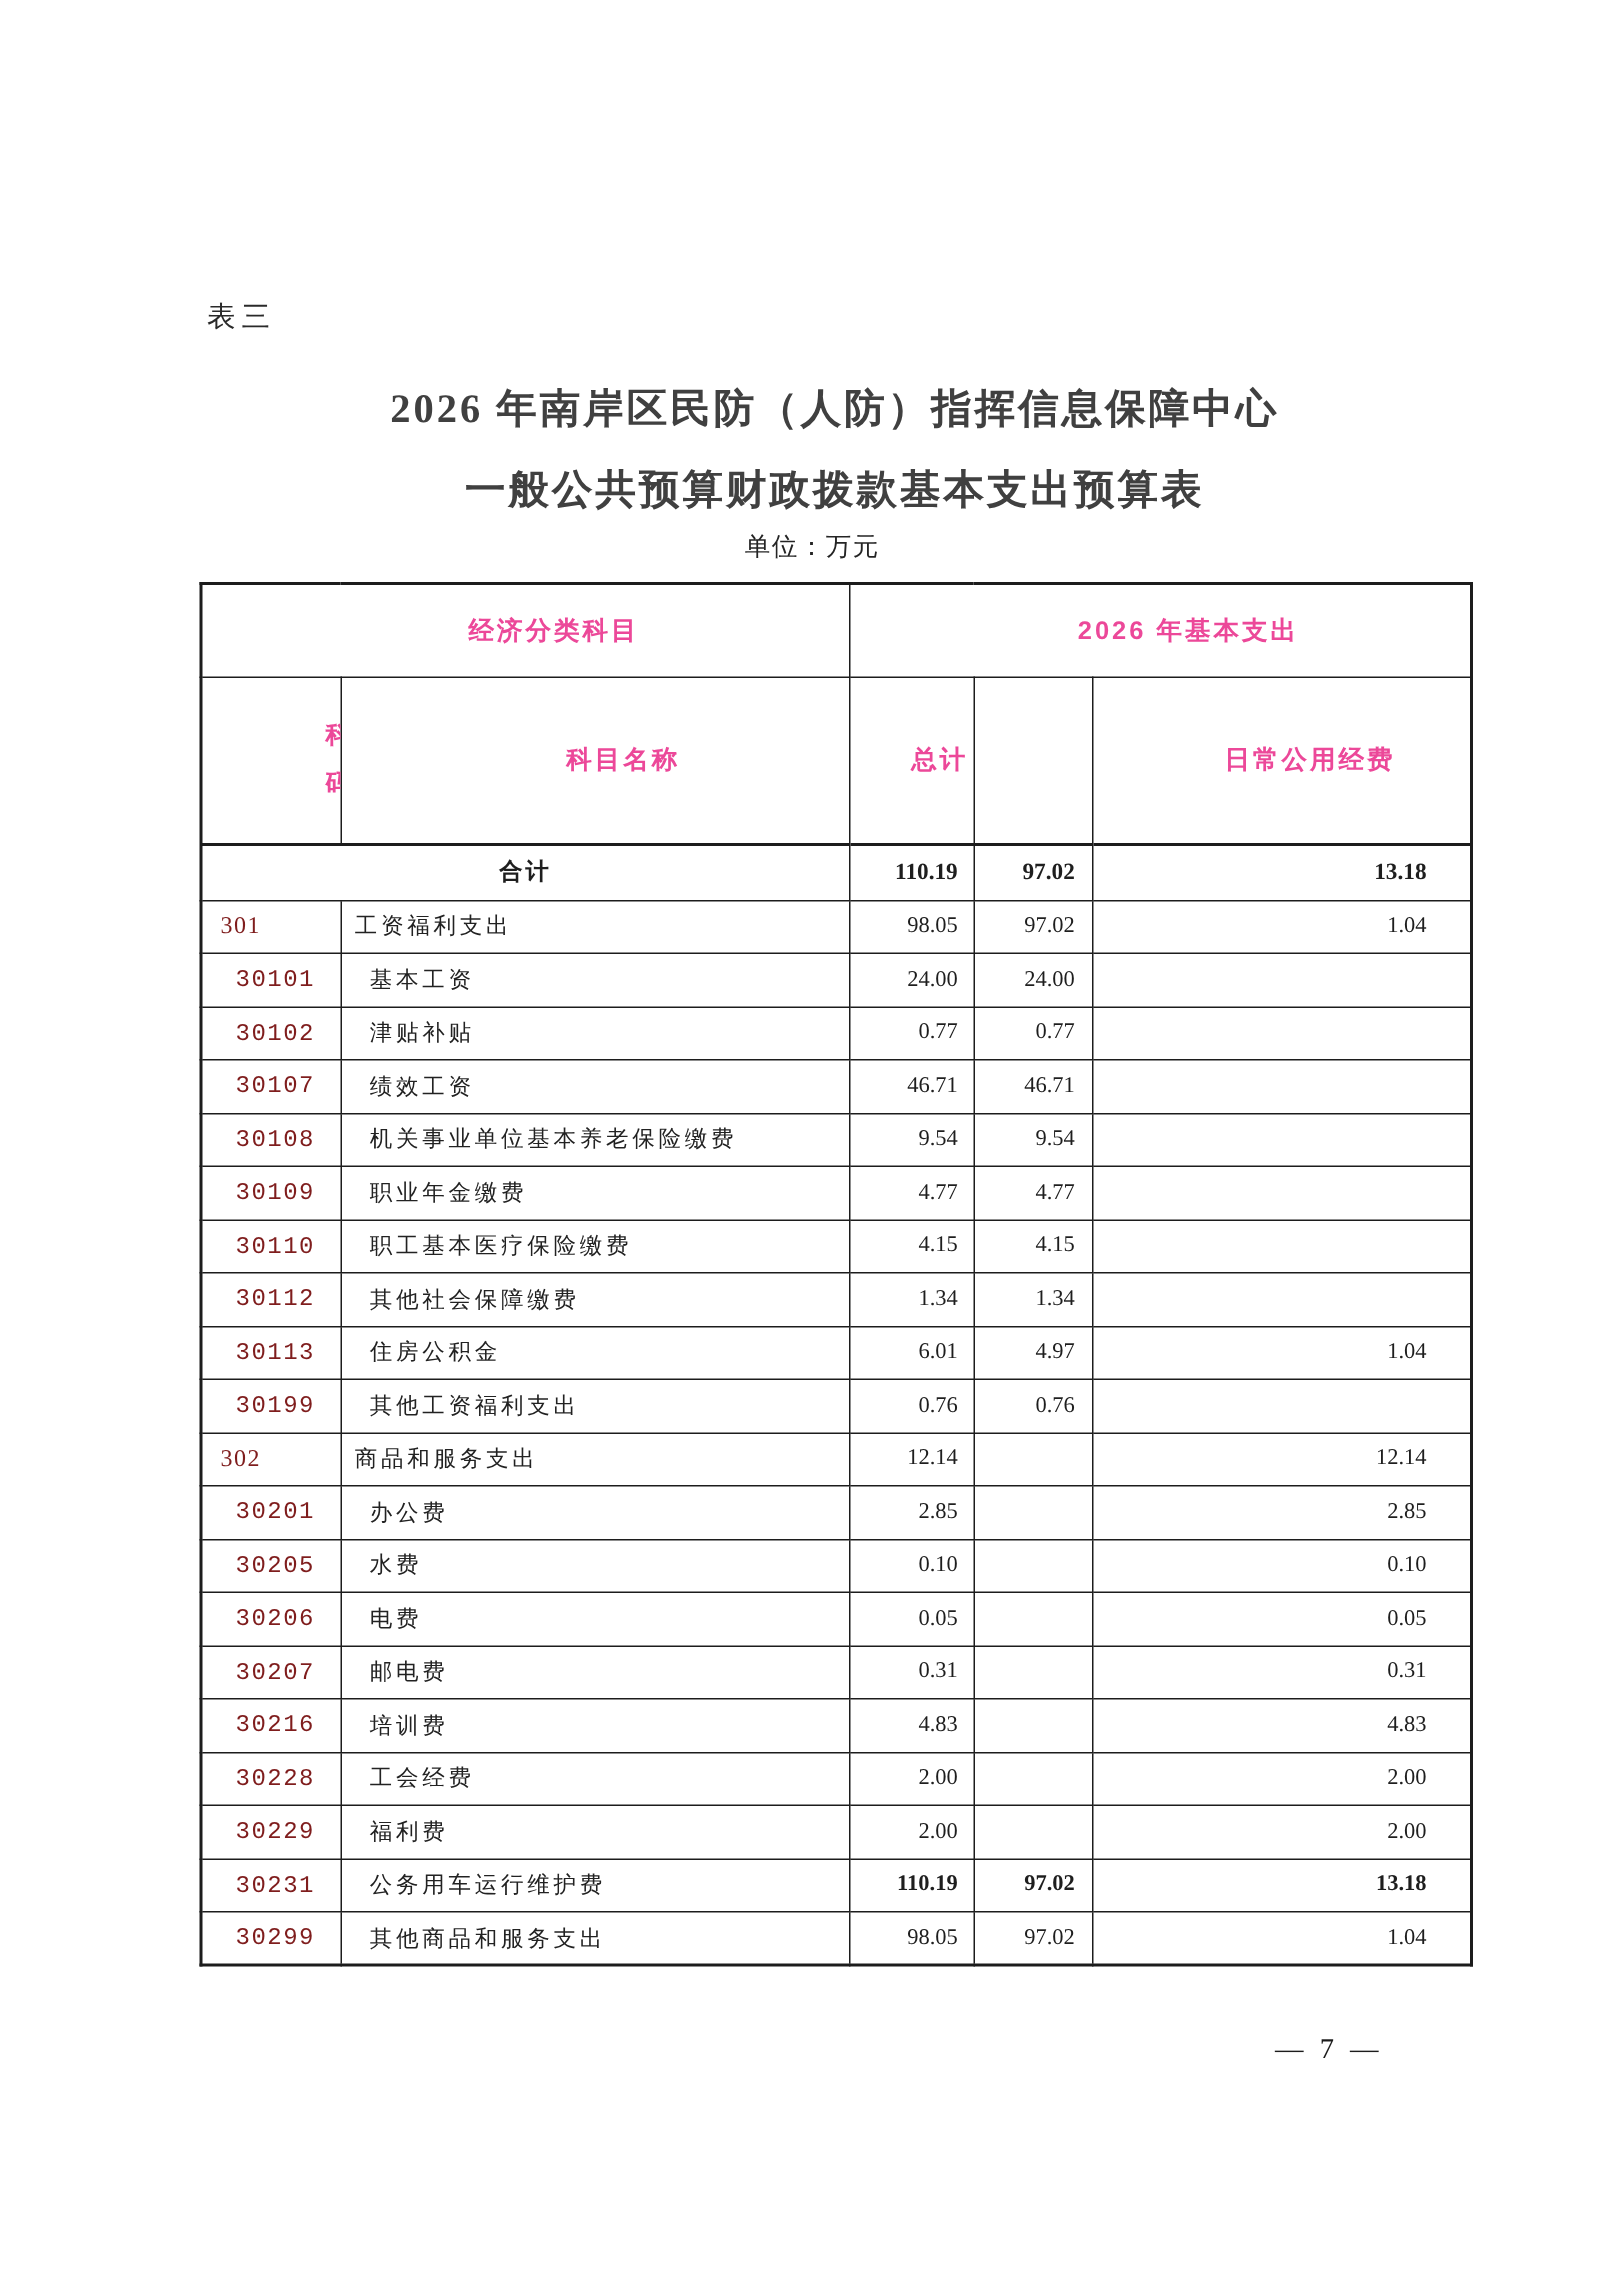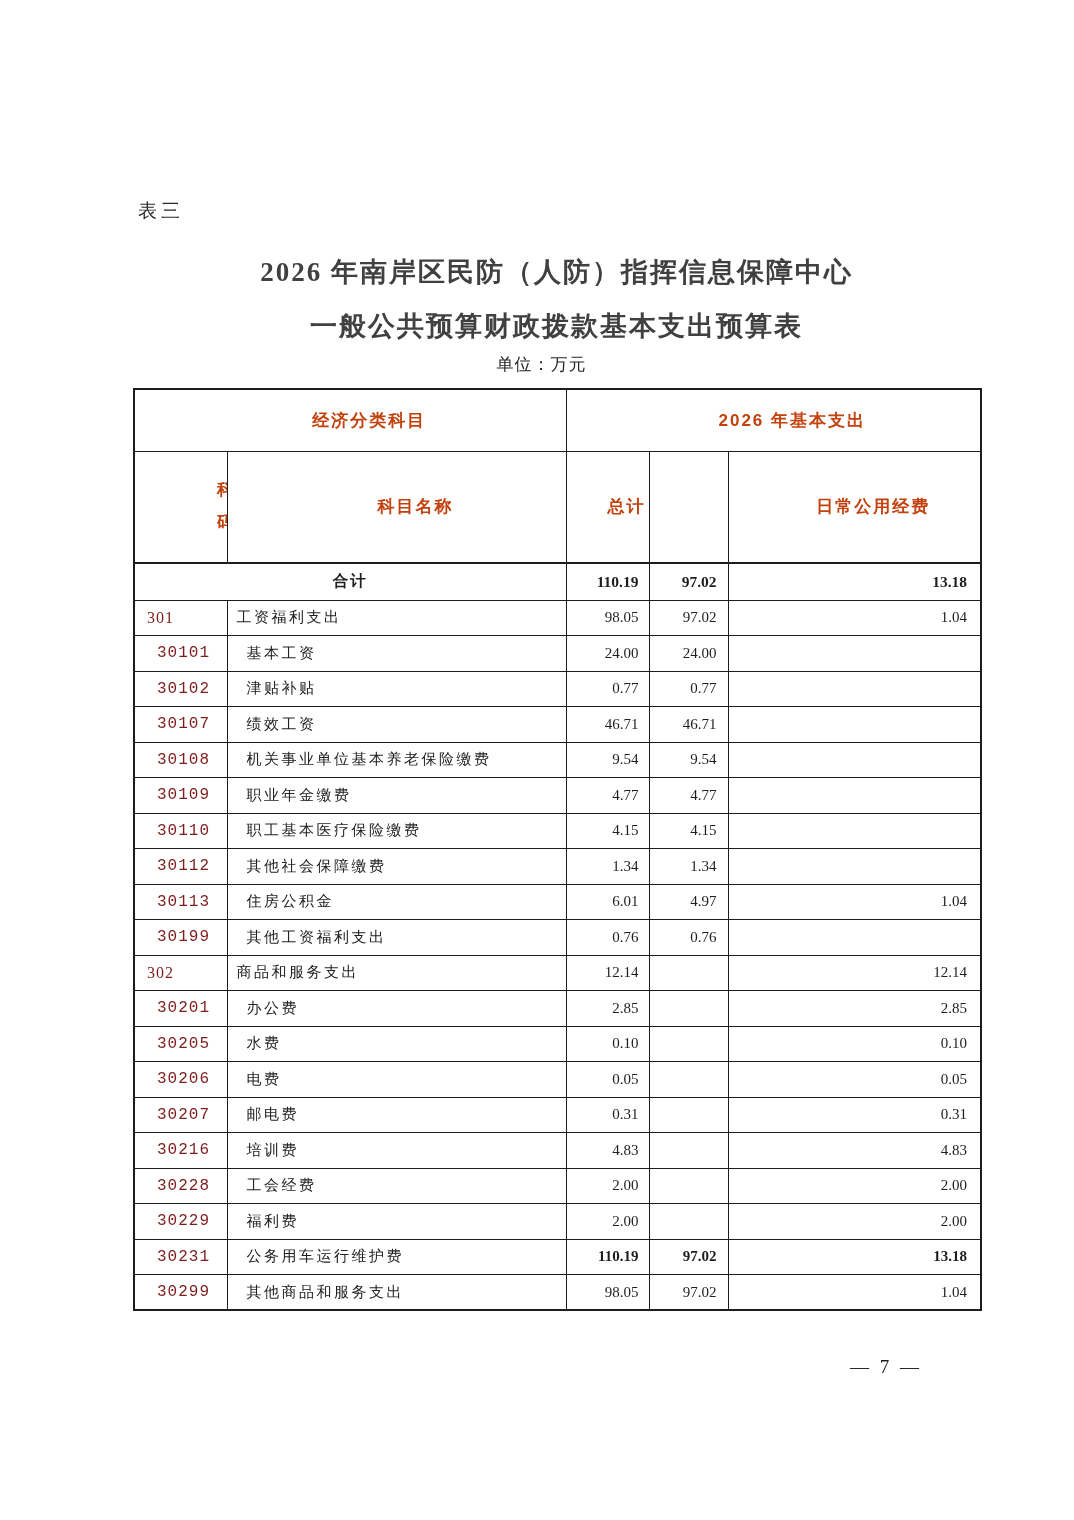--- a/index.html
+++ b/index.html
@@ -68,21 +68,21 @@
   tr.h2 { height: 112px; }
   tr.h2 th { border-bottom: 2px solid #1c1c1c; }
   tr.total-row { height: 37px; }
   tbody tr.data-row { height: 35.5px; }
   table.budget th {
     font-family: "Liberation Sans", "DejaVu Sans", sans-serif;
     font-weight: bold;
     font-size: 17px;
     letter-spacing: 2px;
     text-align: center;
-    color: #c2410c;
+    color: #ec4899;
     padding-left: 38px;
   }
   th .hline { display: block; line-height: 1.5; margin-left: 44px; }
   th.code-h .hline, th.pers-h .hline { line-height: 1.9; }
   tr.total-row td {
     font-weight: bold;
     font-size: 15.5px;
   }
   tr.total-row td.label {
     font-family: "Liberation Sans", "DejaVu Sans", sans-serif;
@@ -104,21 +104,21 @@
   }
   td.name.lvl0 { padding-left: 9px; }
   td.name.lvl1 { padding-left: 19px; }
   td.num {
     text-align: right;
     font-size: 15px;
     color: #1e1e1e;
   }
   td.num.c3 { padding-right: 10px; }
   td.num.c4 { padding-right: 11px; }
-  td.num.c5 { padding-right: 13px; }
+  td.num.c5 { padding-right: 29px; }
   td.num.boldv { font-weight: bold; }
   .page-number {
     position: absolute;
     left: 850px;
     top: 1356px;
     font-size: 19px;
     letter-spacing: 3px;
     color: #1c1c1c;
   }
 </style>

